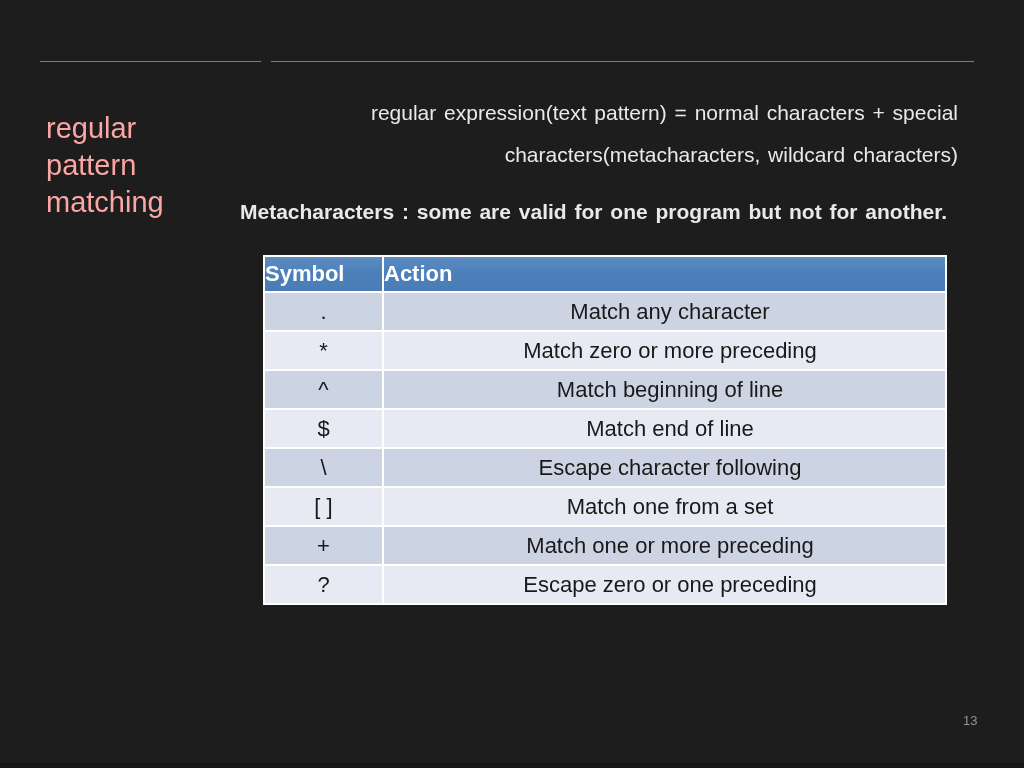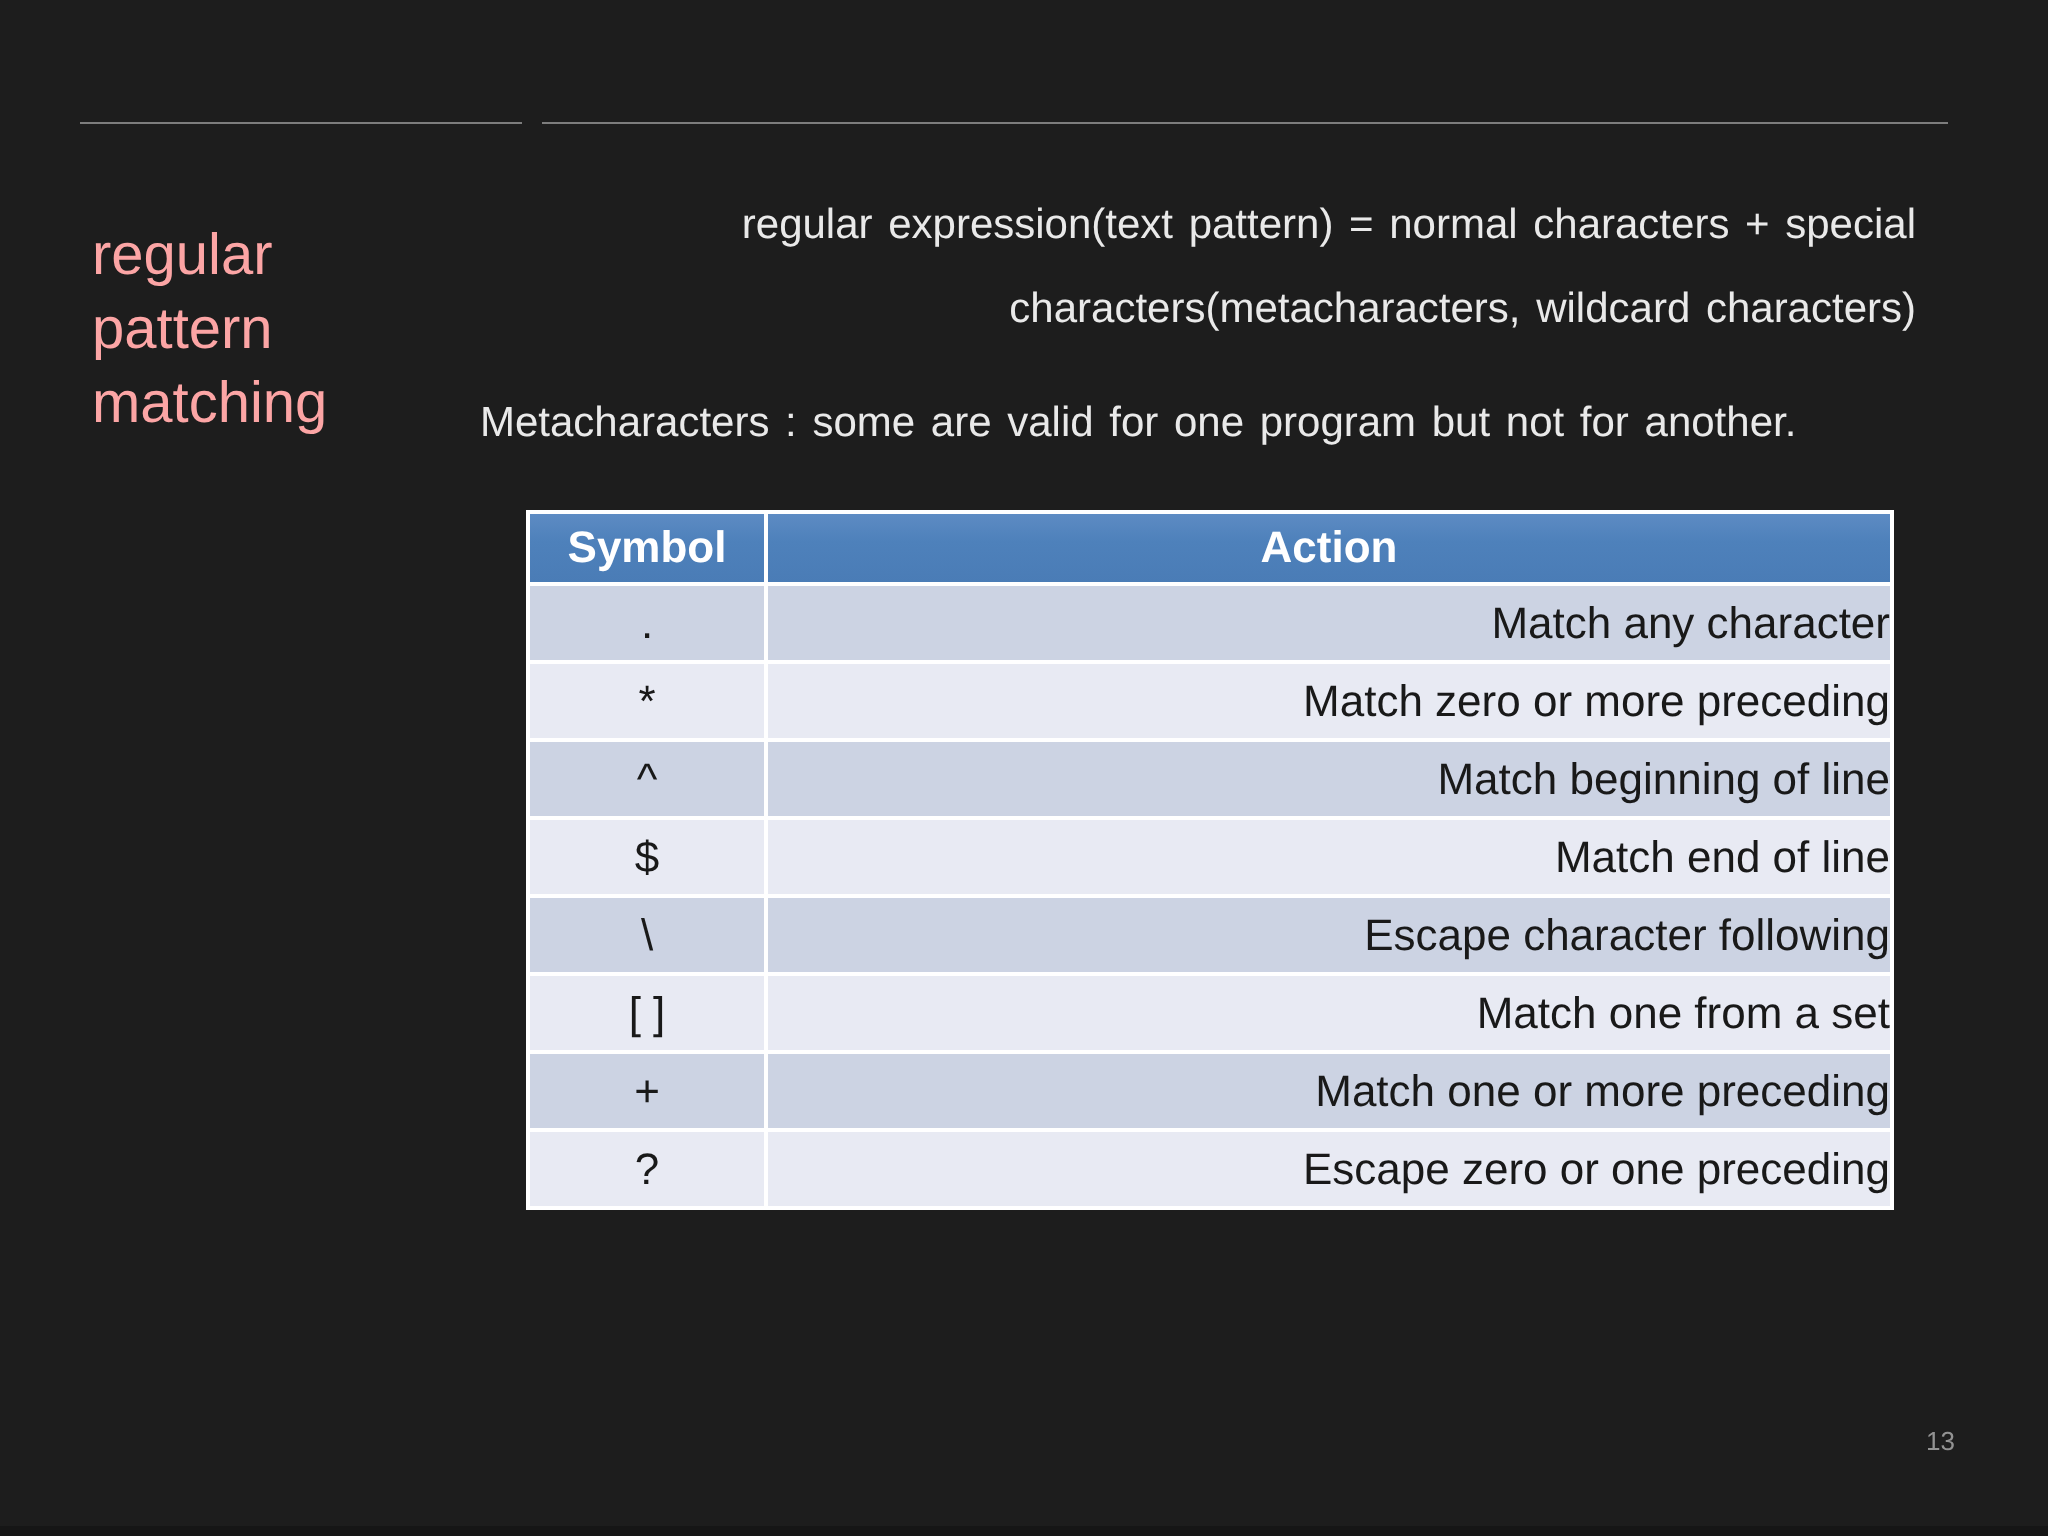--- a/index.html
+++ b/index.html
@@ -51,20 +51,21 @@
 
   .note {
     position: absolute;
     left: 240px;
     top: 197px;
     width: 720px;
     color: #e9e9e9;
     font-size: 21px;
     line-height: 30px;
     word-spacing: 2px;
+    font-weight: bold;
   }
 
   .table-wrap {
     position: absolute;
     left: 263px;
     top: 255px;
     width: 684px;
   }
   table.symbol-table {
     width: 684px;
@@ -75,29 +76,29 @@
   .symbol-table th, .symbol-table td {
     border: 2px solid #ffffff;
     vertical-align: middle;
   }
   .symbol-table th {
     height: 36px;
     background: linear-gradient(180deg, #5d8bc3 0%, #4e81bb 40%, #4a7cb6 100%);
     color: #ffffff;
     font-size: 22px;
     font-weight: 700;
-    text-align: center;
+    text-align: left;
   }
   .symbol-table td {
     height: 39px;
     font-size: 22px;
     color: #191919;
   }
   .symbol-table td.sym { text-align: center; }
-  .symbol-table td.act { text-align: right; padding-left: 11px; }
+  .symbol-table td.act { text-align: center; padding-left: 11px; }
   .symbol-table tr.dark td  { background: #ccd3e3; }
   .symbol-table tr.light td { background: #e8eaf3; }
 
   .page-number {
     position: absolute;
     left: 963px;
     top: 713px;
     color: #929292;
     font-size: 13px;
   }

